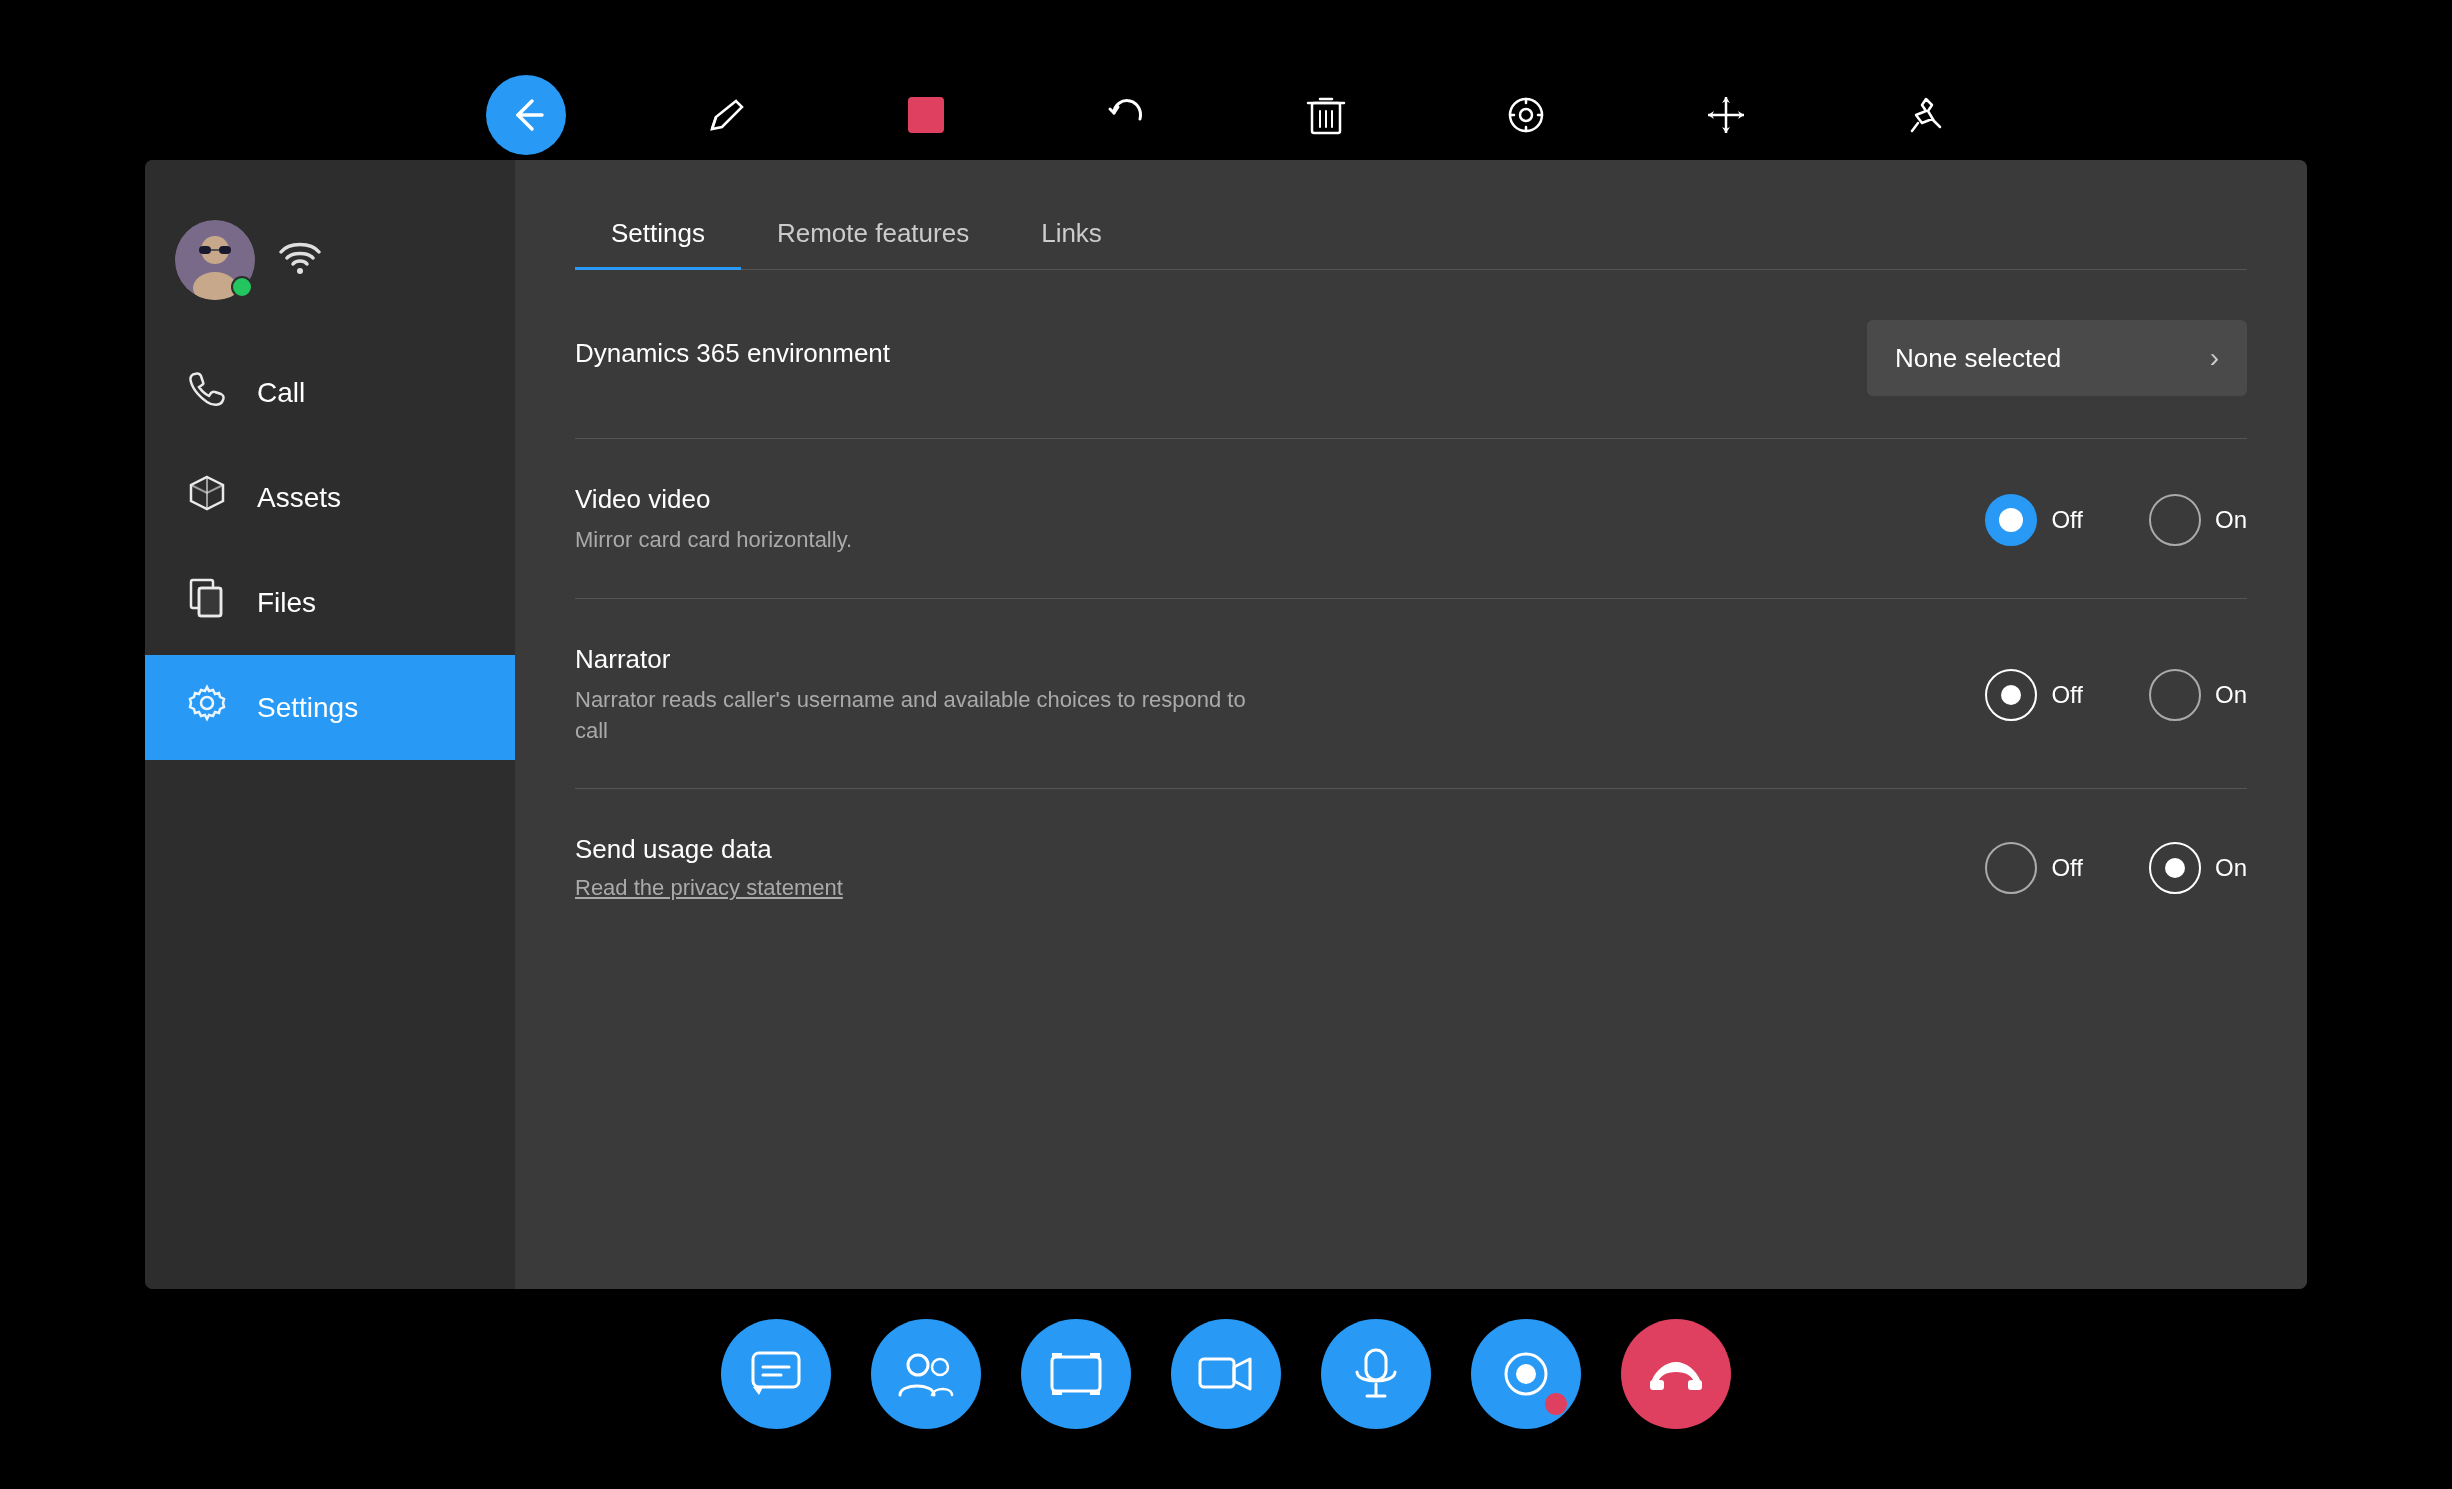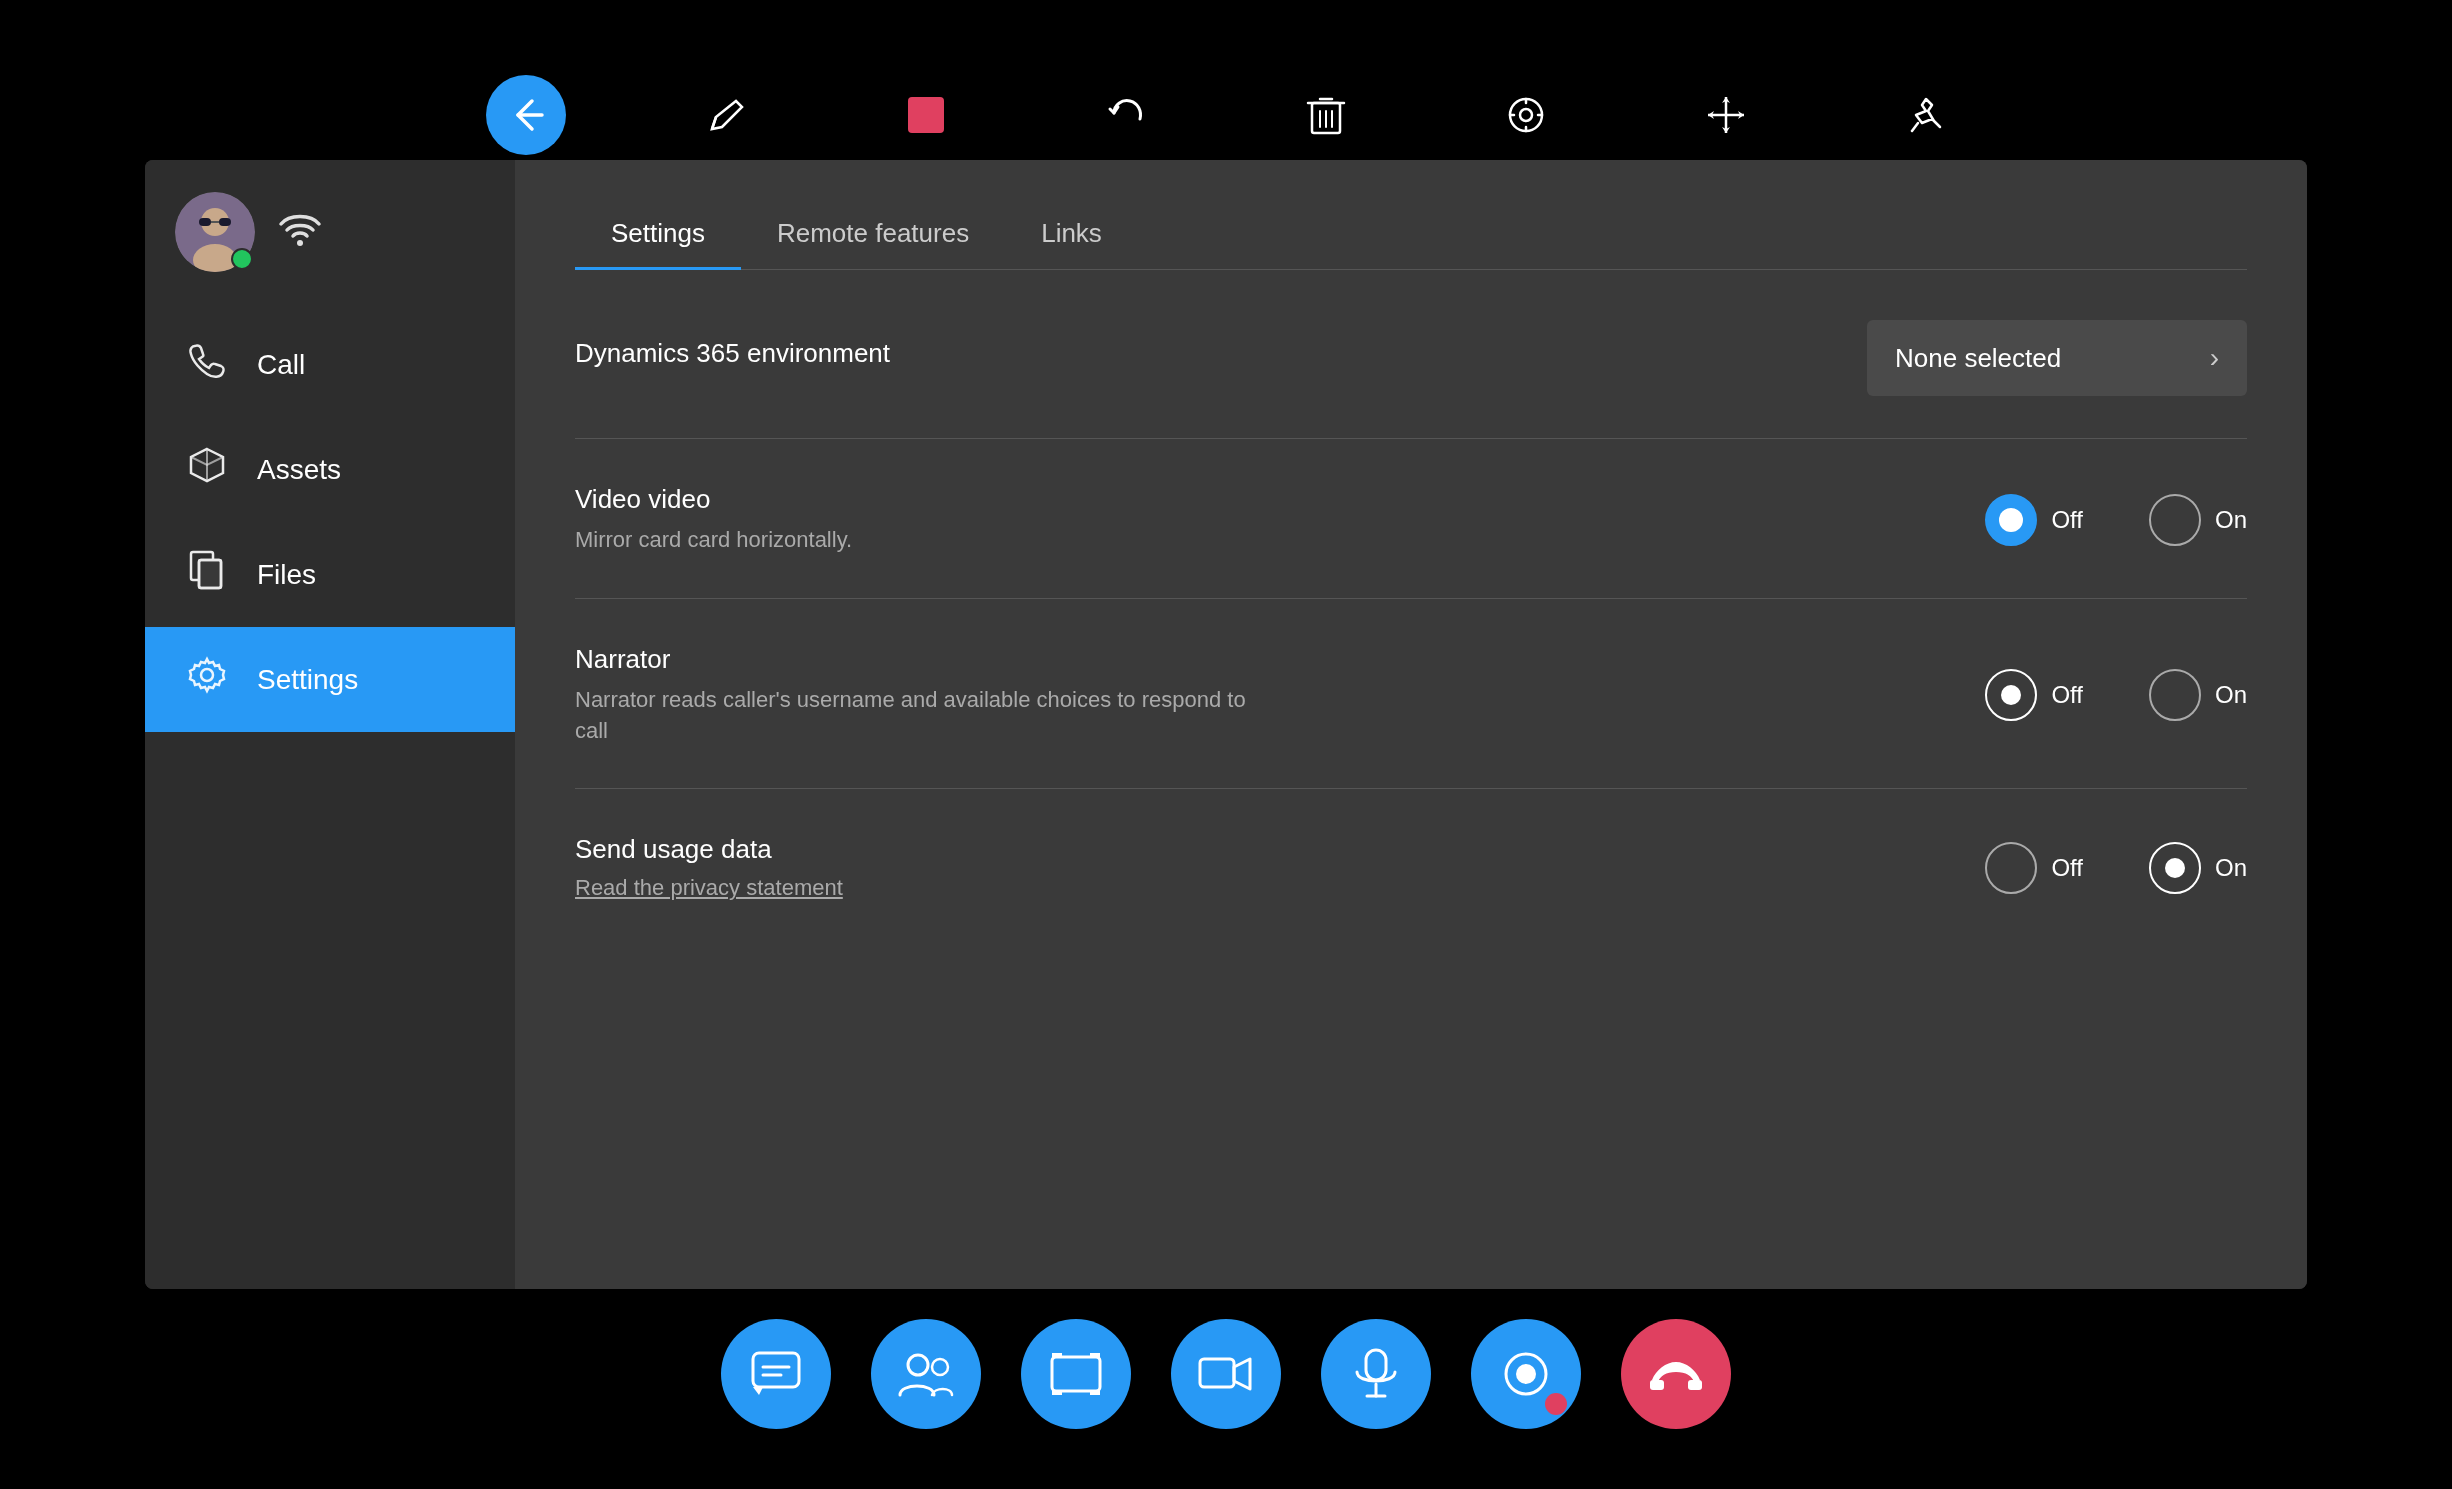--- a/index.html
+++ b/index.html
@@ -50,21 +50,21 @@
       display: flex;
       overflow: hidden;
     }
 
     
     .sidebar {
       width: 370px;
       background: #2d2d2d;
       display: flex;
       flex-direction: column;
-      padding-top: 12px;
+      padding-top: 40px;
     }
     .sidebar-profile {
       display: flex;
       align-items: center;
       padding: 20px 30px 40px 30px;
       gap: 20px;
     }
     .avatar-wrap {
       position: relative;
       width: 80px; height: 80px;

